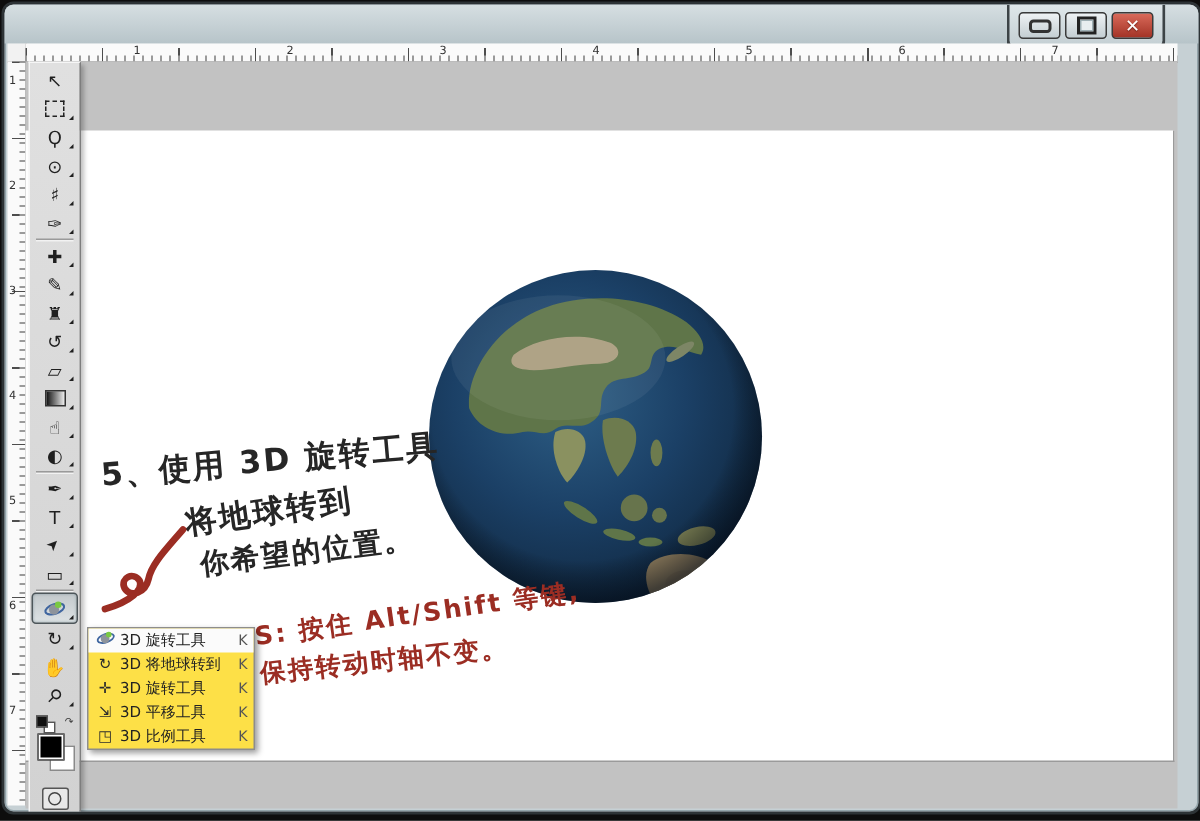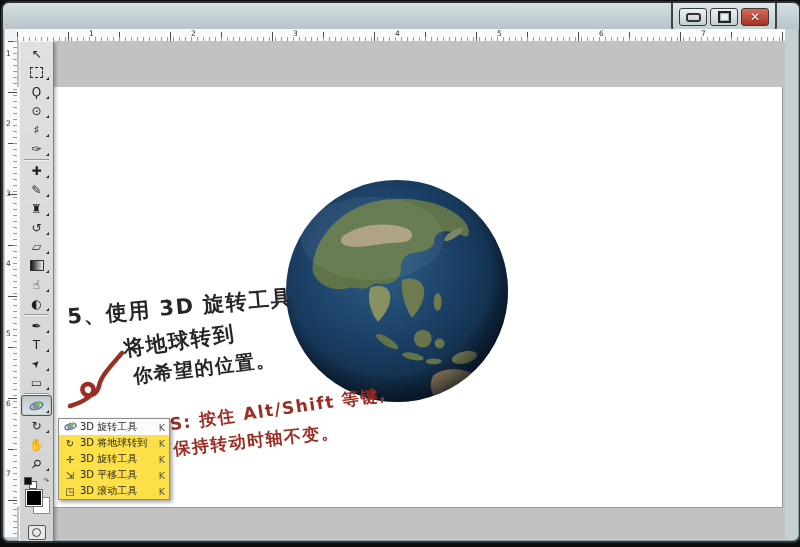--- a/index.html
+++ b/index.html
@@ -288,19 +288,19 @@
         <span class="fly-label">3D 旋转工具</span>
         <span class="fly-k">K</span>
       </div>
       <div class="fly-row">
         <span class="fly-ic">⇲</span>
         <span class="fly-label">3D 平移工具</span>
         <span class="fly-k">K</span>
       </div>
       <div class="fly-row">
         <span class="fly-ic">◳</span>
-        <span class="fly-label">3D 滚动工具</span>
+        <span class="fly-label">3D 比例工具</span>
         <span class="fly-k">K</span>
       </div>
     </div>
 
   </div>
 </div>
 
 </body></html>

